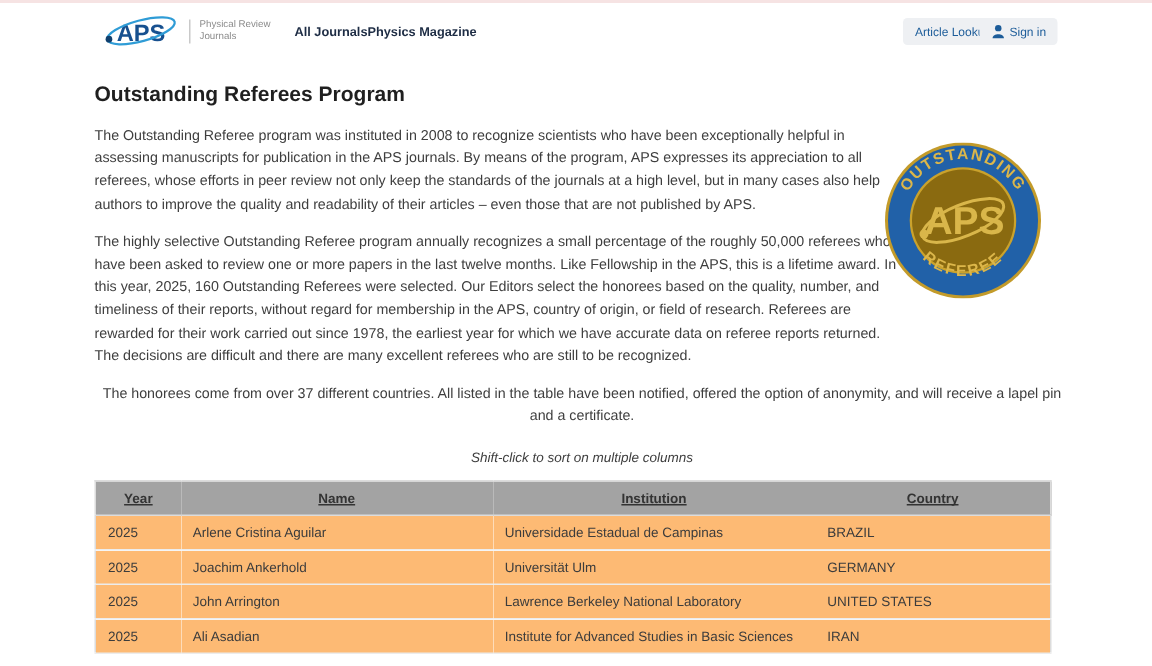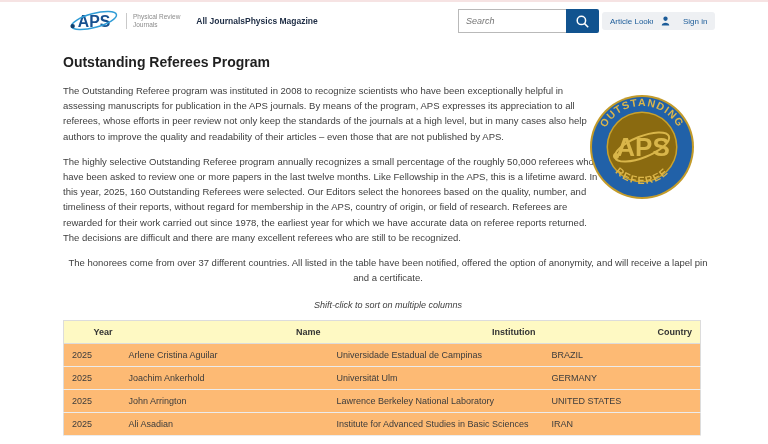--- a/index.html
+++ b/index.html
@@ -66,21 +66,21 @@
     background: #eef0f3;
     border-radius: 3px;
     display: flex; align-items: center;
     padding: 0 8px;
     font-size: 8px;
     color: #1c5c99;
     cursor: pointer;
     white-space: nowrap;
   }
   .pill.article-lookup { left: 602px; }
-  .pill.sign-in { left: 653px; gap: 13px; }
+  .pill.sign-in { left: 653px; gap: 3px; }
 
   
   .main { padding: 14px 55px 0 63px; position: relative; }
   .page-title {
     font-size: 14px;
     font-weight: 700;
     color: #1f1f1f;
     margin-bottom: 13px;
   }
   .para {
@@ -109,27 +109,28 @@
   
   .referees-table {
     width: 637px;
     border-collapse: collapse;
     table-layout: fixed;
     border: 1px solid #dcdcdc;
     font-size: 9px;
     color: #3c3c3c;
   }
   .referees-table th {
-    background: #fef9c3;
-    text-align: right;
+    background: #a3a3a3;
+    text-align: center;
     font-weight: 700;
     color: #333;
     padding: 6px 8px;
     border-bottom: 1px solid #dcdcdc;
     cursor: pointer;
+    text-decoration: underline;
   }
   .referees-table td {
     padding: 6px 8px;
     border-bottom: 1px solid #ececec;
     background: #fdba74;
     white-space: nowrap;
     overflow: hidden;
   }
 </style>
 </head>
@@ -148,29 +149,20 @@
       <div>Physical Review</div>
       <div>Journals</div>
     </div>
   </div>
 
   <nav class="main-nav">
     <span class="nav-link">All Journals</span>
     <span class="nav-link">Physics Magazine</span>
   </nav>
 
-  <div class="search-group">
-    <input class="search-input" type="text" placeholder="Search" style="">
-    <button class="search-btn">
-      <svg width="15" height="15" viewBox="0 0 15 15">
-        <circle cx="6.4" cy="6.4" r="4.2" fill="none" stroke="#ffffff" stroke-width="1.5"></circle>
-        <line x1="9.6" y1="9.6" x2="13.2" y2="13.2" stroke="#ffffff" stroke-width="1.5"></line>
-      </svg>
-    </button>
-  </div>
 
   <div class="pill article-lookup">
     <span>Article Lookup</span>
   </div>
 
   <div class="pill sign-in">
     <svg width="9" height="10" viewBox="0 0 10 11">
       <circle cx="5" cy="3" r="2.4" fill="#1c5c99"></circle>
       <path d="M0.8 10.5 C0.8 6.6 9.2 6.6 9.2 10.5 Z" fill="#1c5c99"></path>
     </svg>

